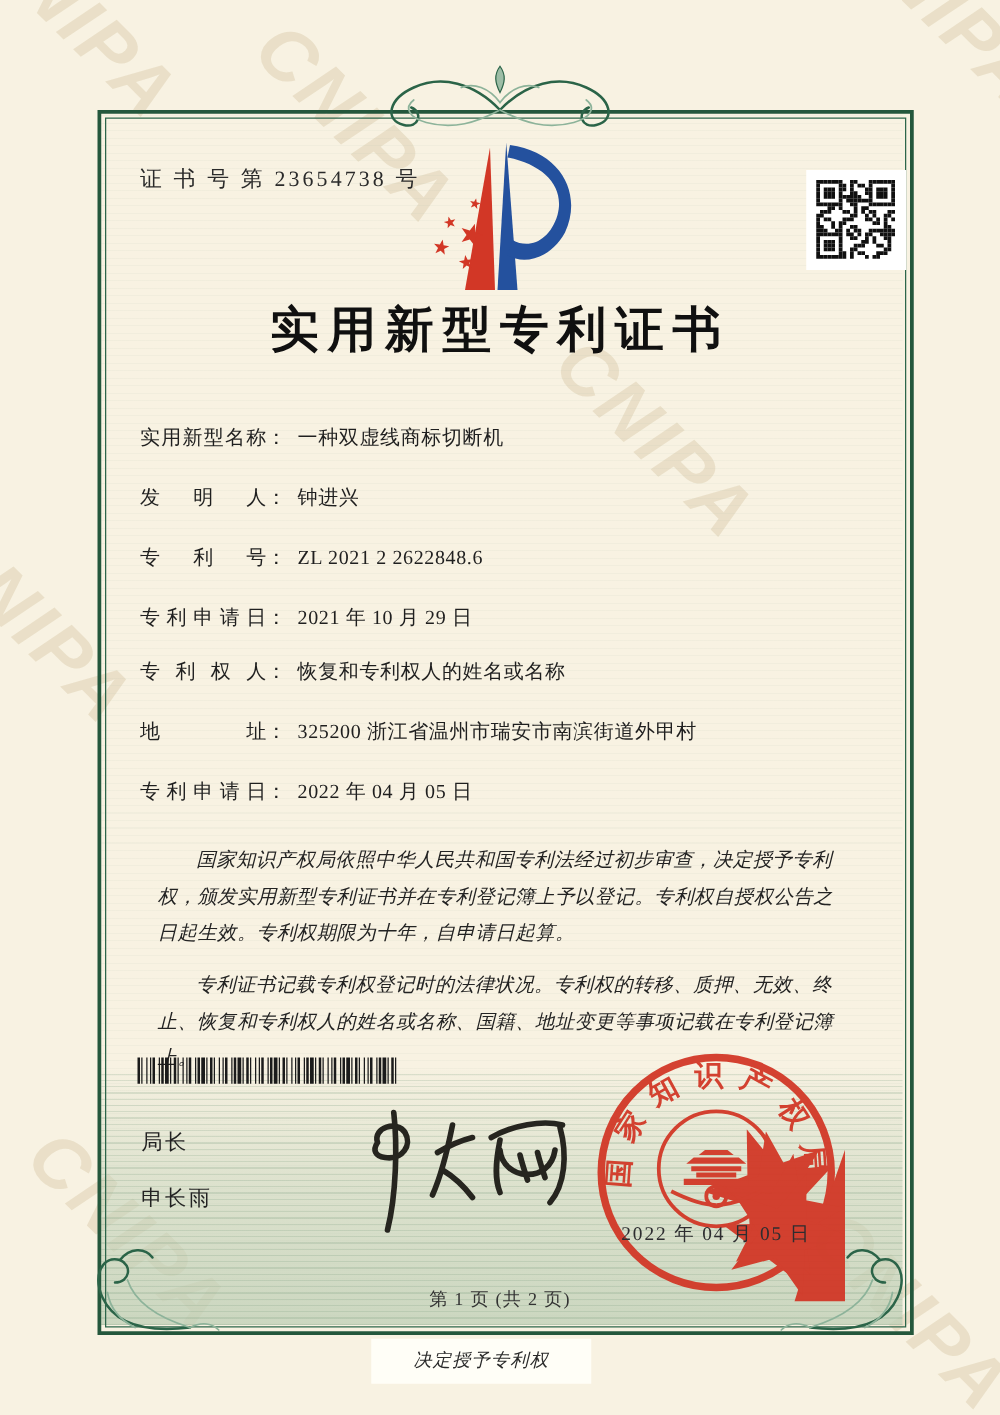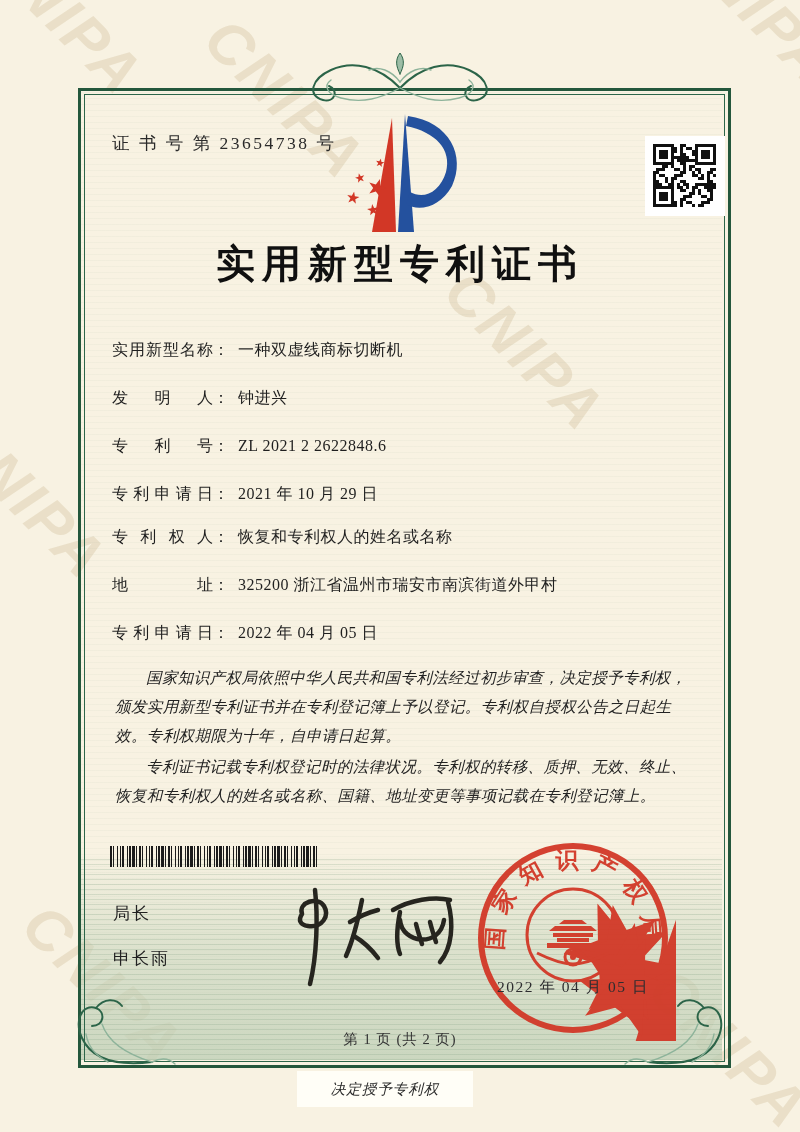--- a/index.html
+++ b/index.html
@@ -40,21 +40,21 @@
   .fields{position:absolute;left:112px;top:340px;width:590px;font-size:16px;}
   .frow{position:relative;height:21px;margin-bottom:27px;white-space:nowrap;}
   .flabel{display:inline-block;width:101px;text-align:justify;text-align-last:justify;vertical-align:top;}
   .fcolon{display:inline-block;margin-right:9px;}
   .fvalue{letter-spacing:.5px;}
   .grant-no{position:absolute;left:311px;top:0;}
   .grant-no .flabel2{letter-spacing:1px;}
 
   .paras{position:absolute;left:112px;top:661px;width:582px;font-size:15.5px;line-height:28.8px;
          font-style:italic;letter-spacing:.4px;color:#232323;}
-  .paras p{margin:3px;text-indent:2em;}
+  .paras p{margin:14px;text-indent:2em;}
 
   .barcode{position:absolute;left:110px;top:846px;width:212px;height:21px;}
   .barcode i{position:absolute;top:0;height:100%;background:#1b1b1b;}
 
   .signer{position:absolute;left:113px;top:902px;font-size:17px;letter-spacing:2px;color:#222;}
   .signer div{margin-bottom:22px;}
   .signature{position:absolute;left:258px;top:876px;}
   .signature path{fill:none;stroke:#26251f;stroke-width:4.5;stroke-linecap:round;stroke-linejoin:round;}
 
   .seal{position:absolute;left:470px;top:835px;z-index:5;opacity:.94;}

